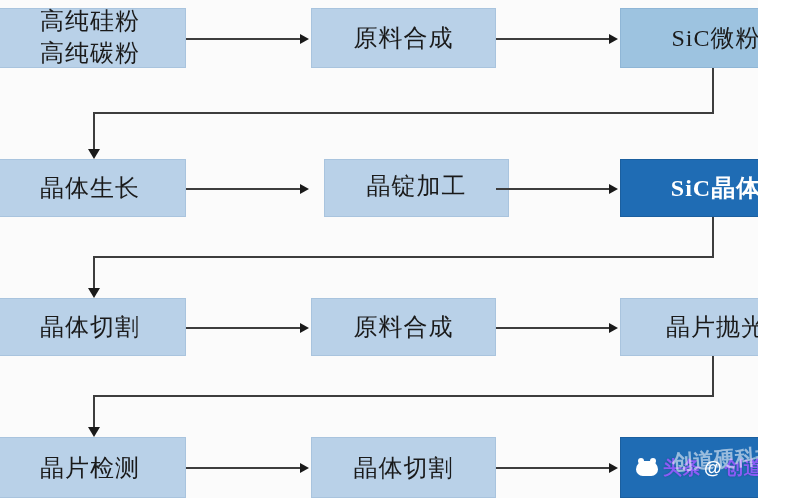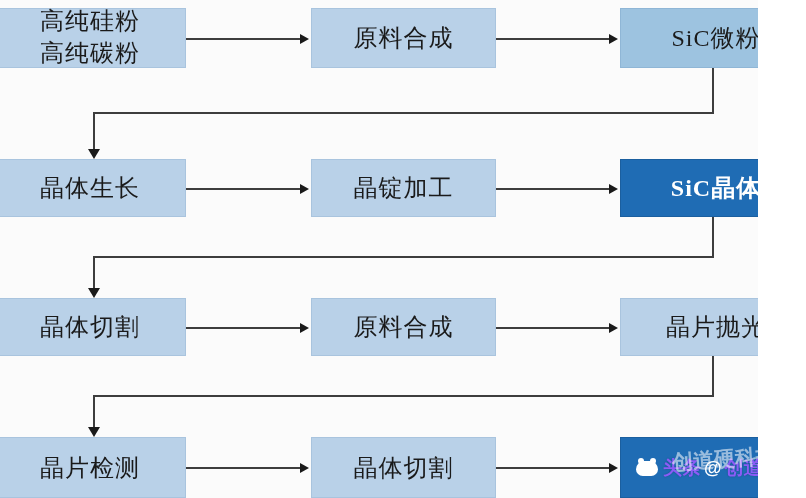--- a/index.html
+++ b/index.html
@@ -133,21 +133,21 @@
   <div class="vline" style="left:712px; top:68px; height:45px;"></div>
   <div class="hline" style="left:93px; top:112px; width:621px;"></div>
   <div class="vline" style="left:93px; top:112px; height:38px;"></div>
   <div class="arrow-down" style="left:88px; top:149px;"></div>
 
   <div class="node light" style="left:-6px; top:159px; width:192px; height:58px;">晶体生长</div>
 
   <div class="hline" style="left:186px; top:188px; width:116px;"></div>
   <div class="arrow-right" style="left:300px; top:184px;"></div>
 
-  <div class="node light" style="left:311px; top:159px; width:185px; height:58px;">晶锭加工</div>
+  <div class="node light" style="left:324px; top:159px; width:185px; height:58px;font-family:Liberation Mono, monospace;">晶锭加工</div>
 
   <div class="hline" style="left:496px; top:188px; width:114px;"></div>
   <div class="arrow-right" style="left:609px; top:184px;"></div>
 
   <div class="node dark" style="left:620px; top:159px; width:192px; height:58px;">SiC晶体</div>
 
   <div class="vline" style="left:712px; top:217px; height:40px;"></div>
   <div class="hline" style="left:93px; top:256px; width:621px;"></div>
   <div class="vline" style="left:93px; top:256px; height:33px;"></div>
   <div class="arrow-down" style="left:88px; top:288px;"></div>

